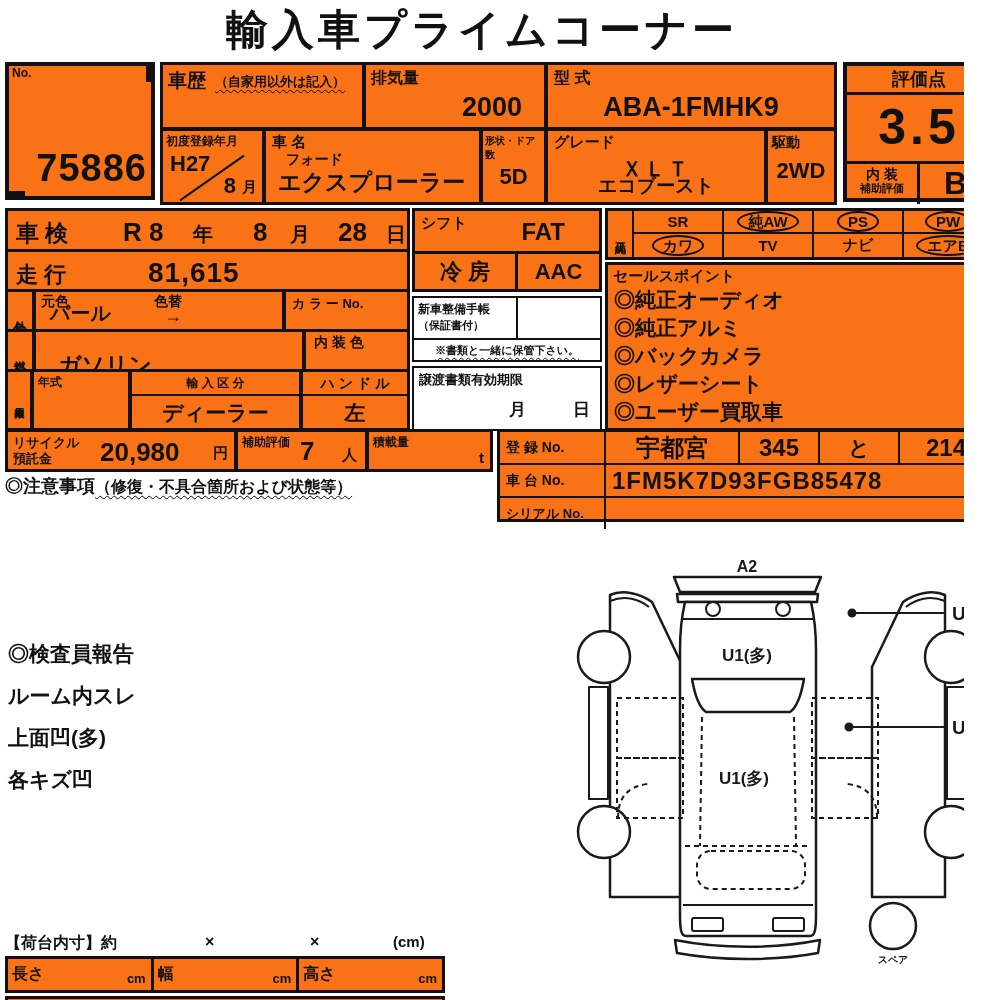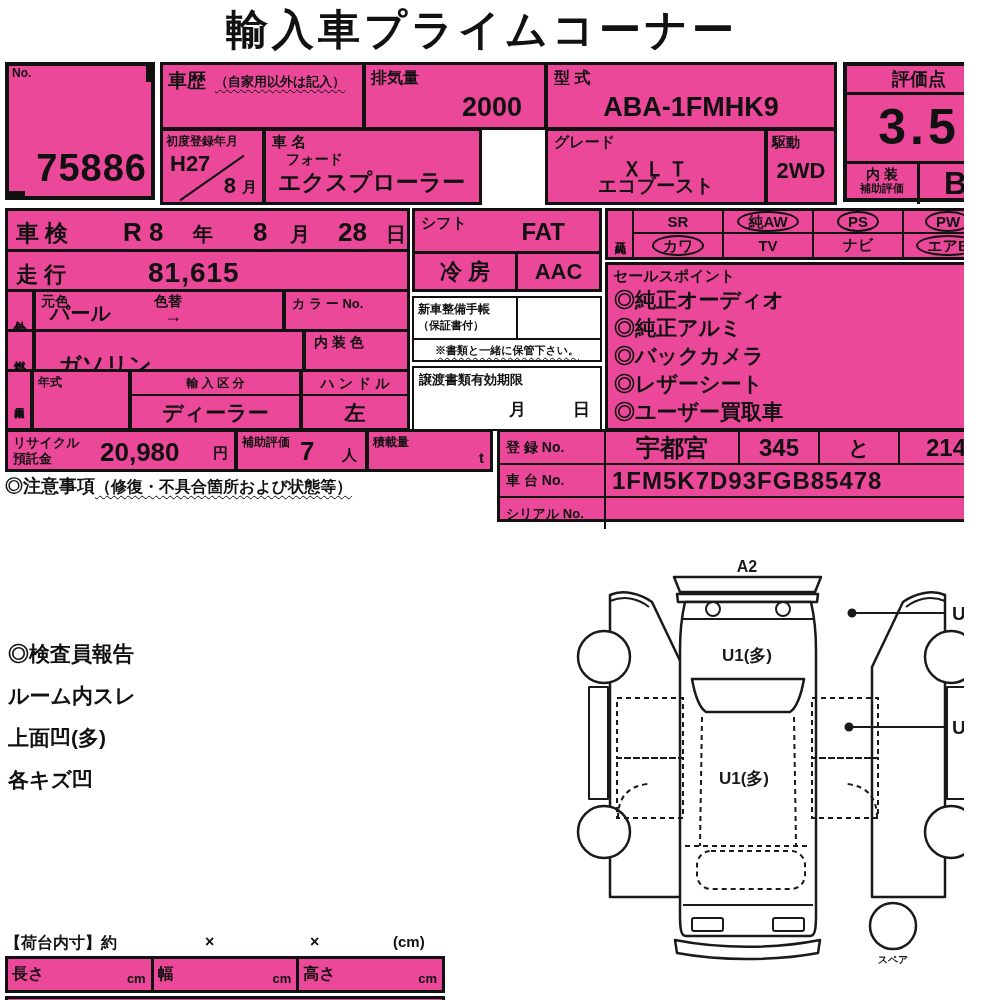--- a/index.html
+++ b/index.html
@@ -1,21 +1,21 @@
 <!DOCTYPE html>
 <html><head>
 <meta charset="utf-8">
 <style>
   html,body{margin:0;padding:0;background:#fff;}
   .sheet{
     position:relative;width:964px;height:1000px;background:#fff;overflow:hidden;
     font-family:"Liberation Sans",sans-serif;color:#111;
   }
   .abs{position:absolute;}
-  .cell{position:absolute;border:3px solid #111;box-sizing:border-box;background:#ec4899;}
+  .cell{position:absolute;border:3px solid #111;box-sizing:border-box;background:#f97316;}
   .cell2{position:absolute;border:2px solid #111;box-sizing:border-box;background:#fff;}
   .b{font-weight:bold;}
   .title{
     position:absolute;left:0;top:2px;width:100%;text-align:center;
     font-size:42px;font-weight:bold;letter-spacing:4px;
   }
   .vert{
     writing-mode:vertical-lr;text-orientation:upright;
     display:flex;align-items:center;justify-content:center;
     font-weight:bold;line-height:1;
@@ -68,20 +68,24 @@
     <div class="slash" style="left:10px;top:46px;"></div>
     <span class="abs val" style="left:7px;top:20px;font-size:22px;">H27</span>
     <span class="abs val" style="right:26px;bottom:3px;font-size:22px;">8</span>
     <span class="abs b" style="right:5px;bottom:5px;font-size:15px;">月</span>
   </div>
   <div class="cell" style="left:263px;top:128px;width:219px;height:77px;">
     <span class="abs b" style="left:6px;top:2px;font-size:15px;">車 名</span>
     <span class="abs val" style="left:20px;top:20px;font-size:14px;">フォード</span>
     <span class="abs val" style="left:12px;bottom:4px;font-size:23px;">エクスプローラー</span>
   </div>
+  <div class="cell" style="left:480px;top:128px;width:67px;height:77px;">
+    <span class="abs b" style="left:2px;top:3px;font-size:10px;">形状・ドア数</span>
+    <span class="abs val" style="left:0;width:100%;bottom:12px;text-align:center;font-size:22px;">5D</span>
+  </div>
   <div class="cell" style="left:545px;top:128px;width:222px;height:77px;">
     <span class="abs b" style="left:6px;top:2px;font-size:15px;">グレード</span>
     <span class="abs val" style="left:0;width:100%;top:24px;text-align:center;font-size:21px;letter-spacing:2px;">ＸＬＴ</span>
     <span class="abs val" style="left:0;width:100%;bottom:3px;text-align:center;font-size:19px;">エコブースト</span>
   </div>
   <div class="cell" style="left:765px;top:128px;width:72px;height:77px;">
     <span class="abs b" style="left:4px;top:3px;font-size:14px;">駆動</span>
     <span class="abs val" style="left:0;width:100%;bottom:18px;text-align:center;font-size:22px;">2WD</span>
   </div>
 

